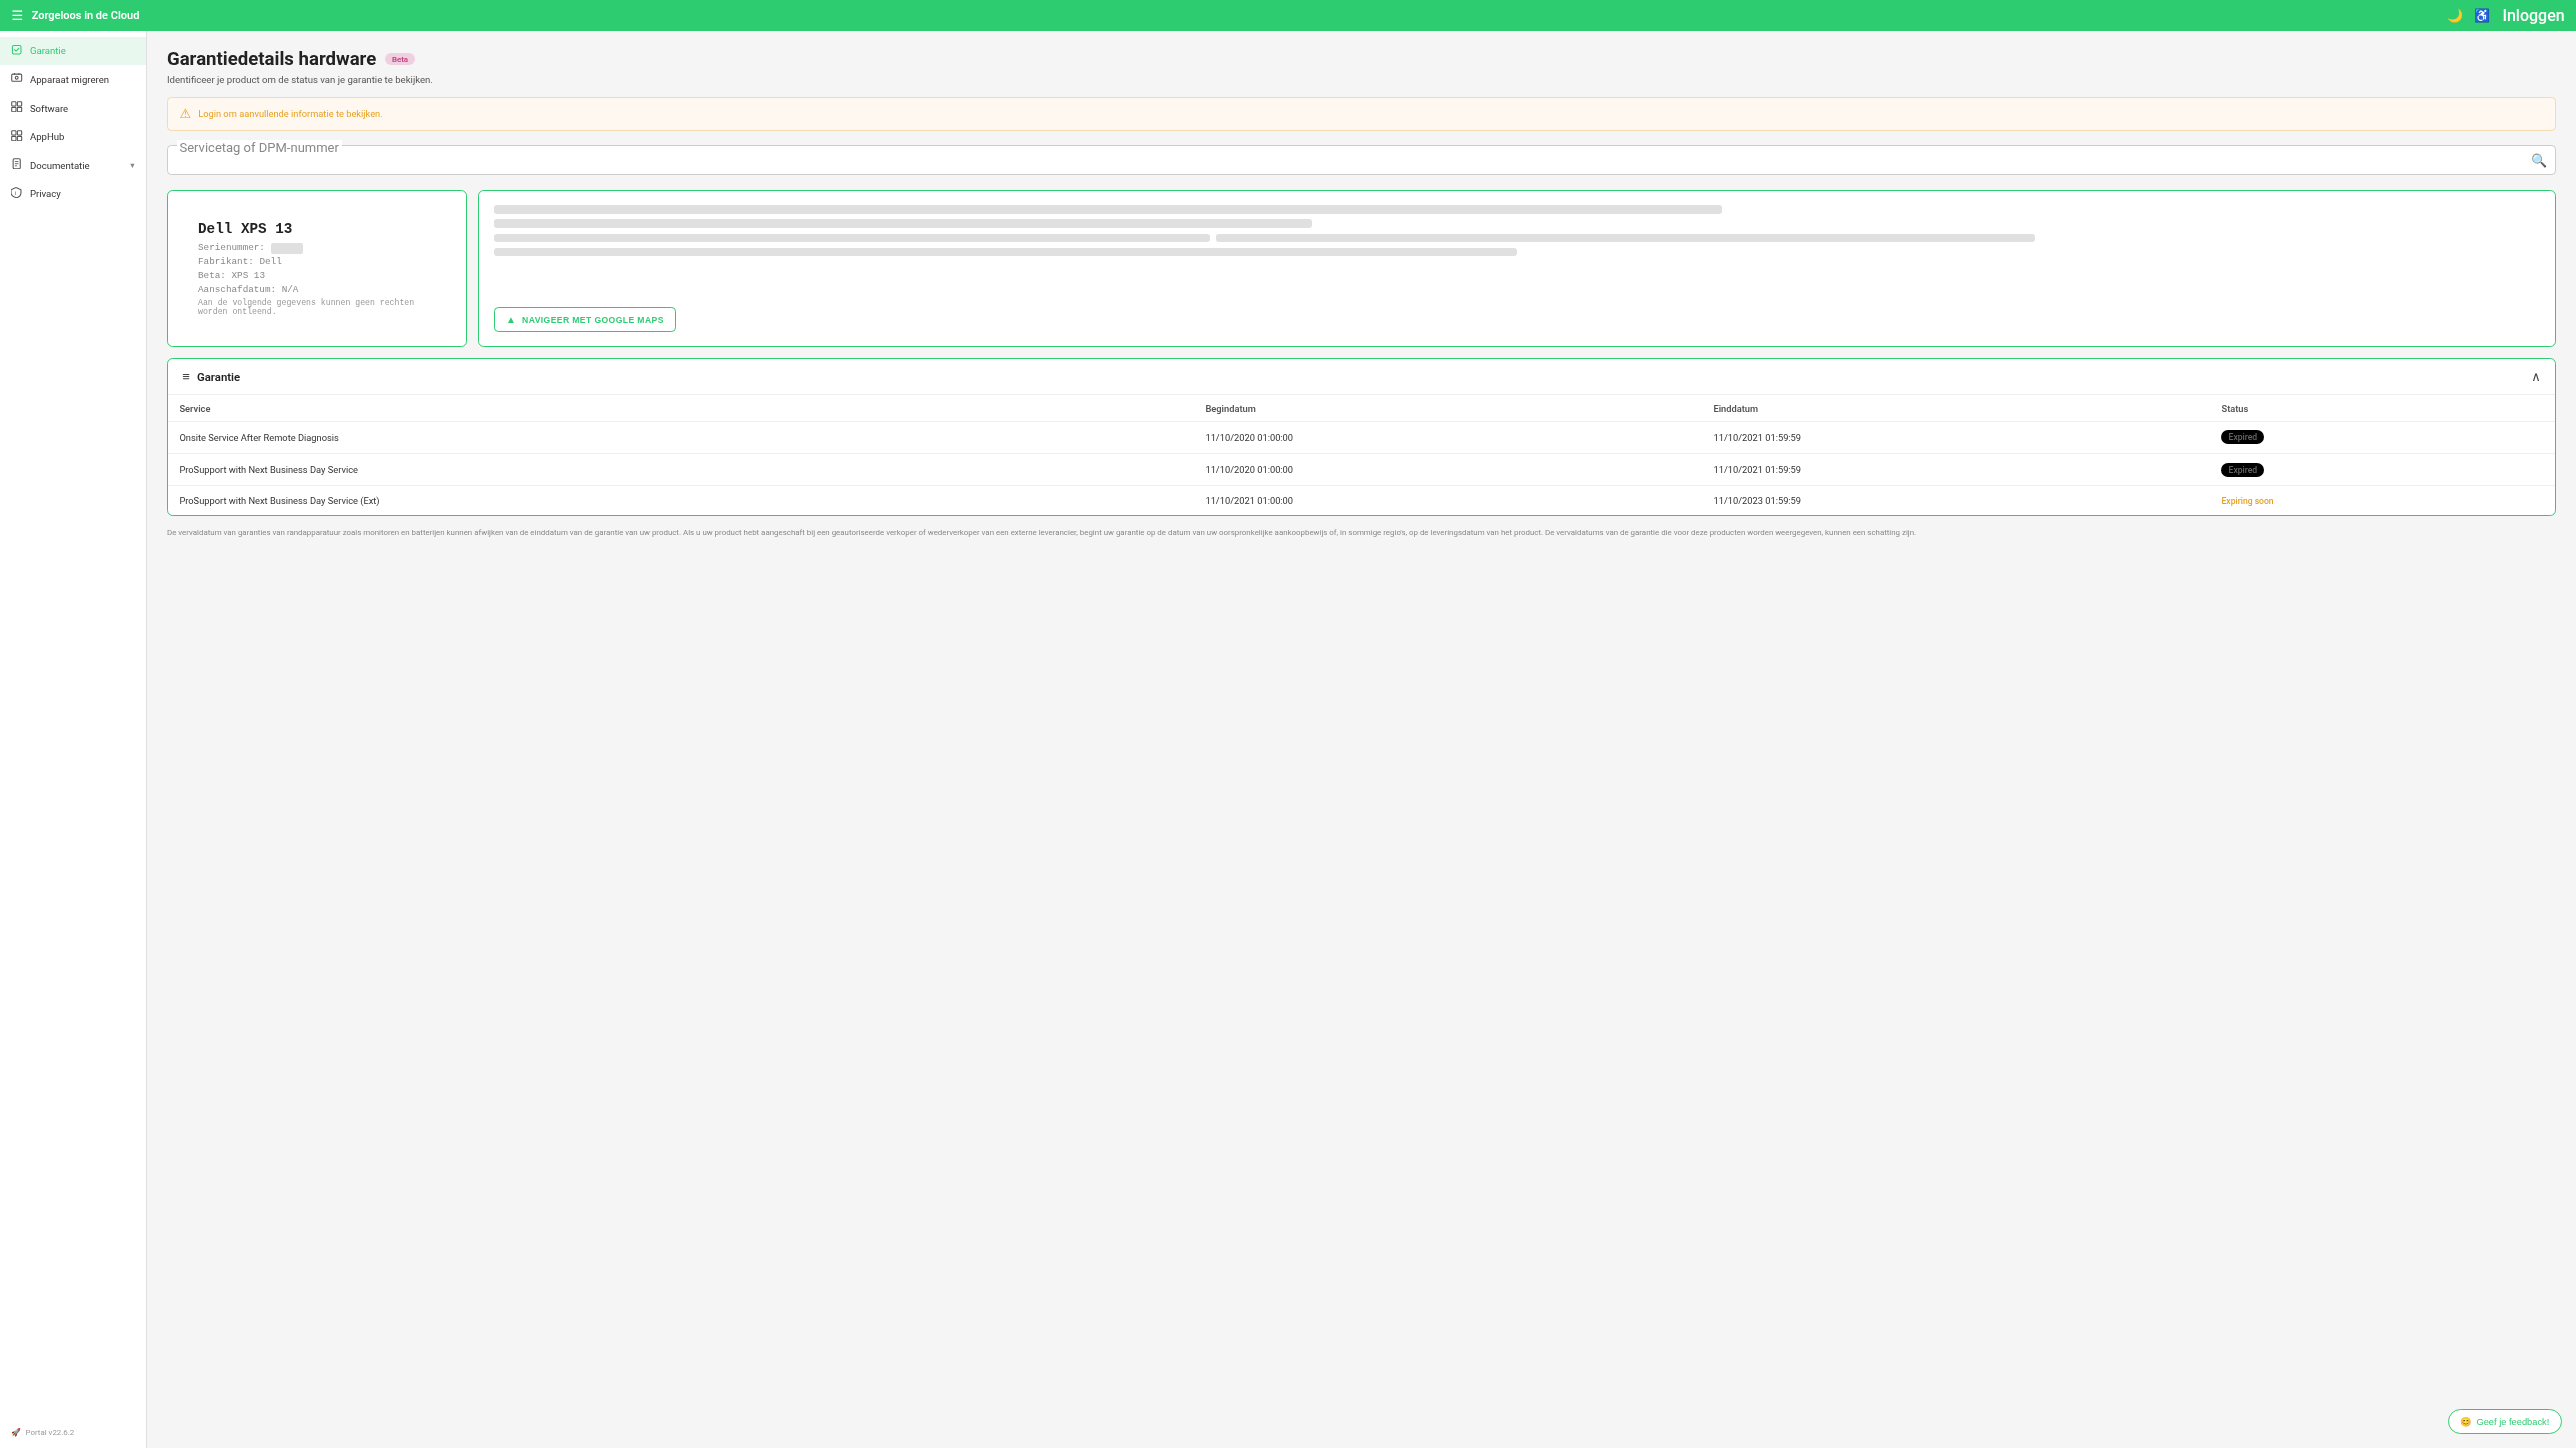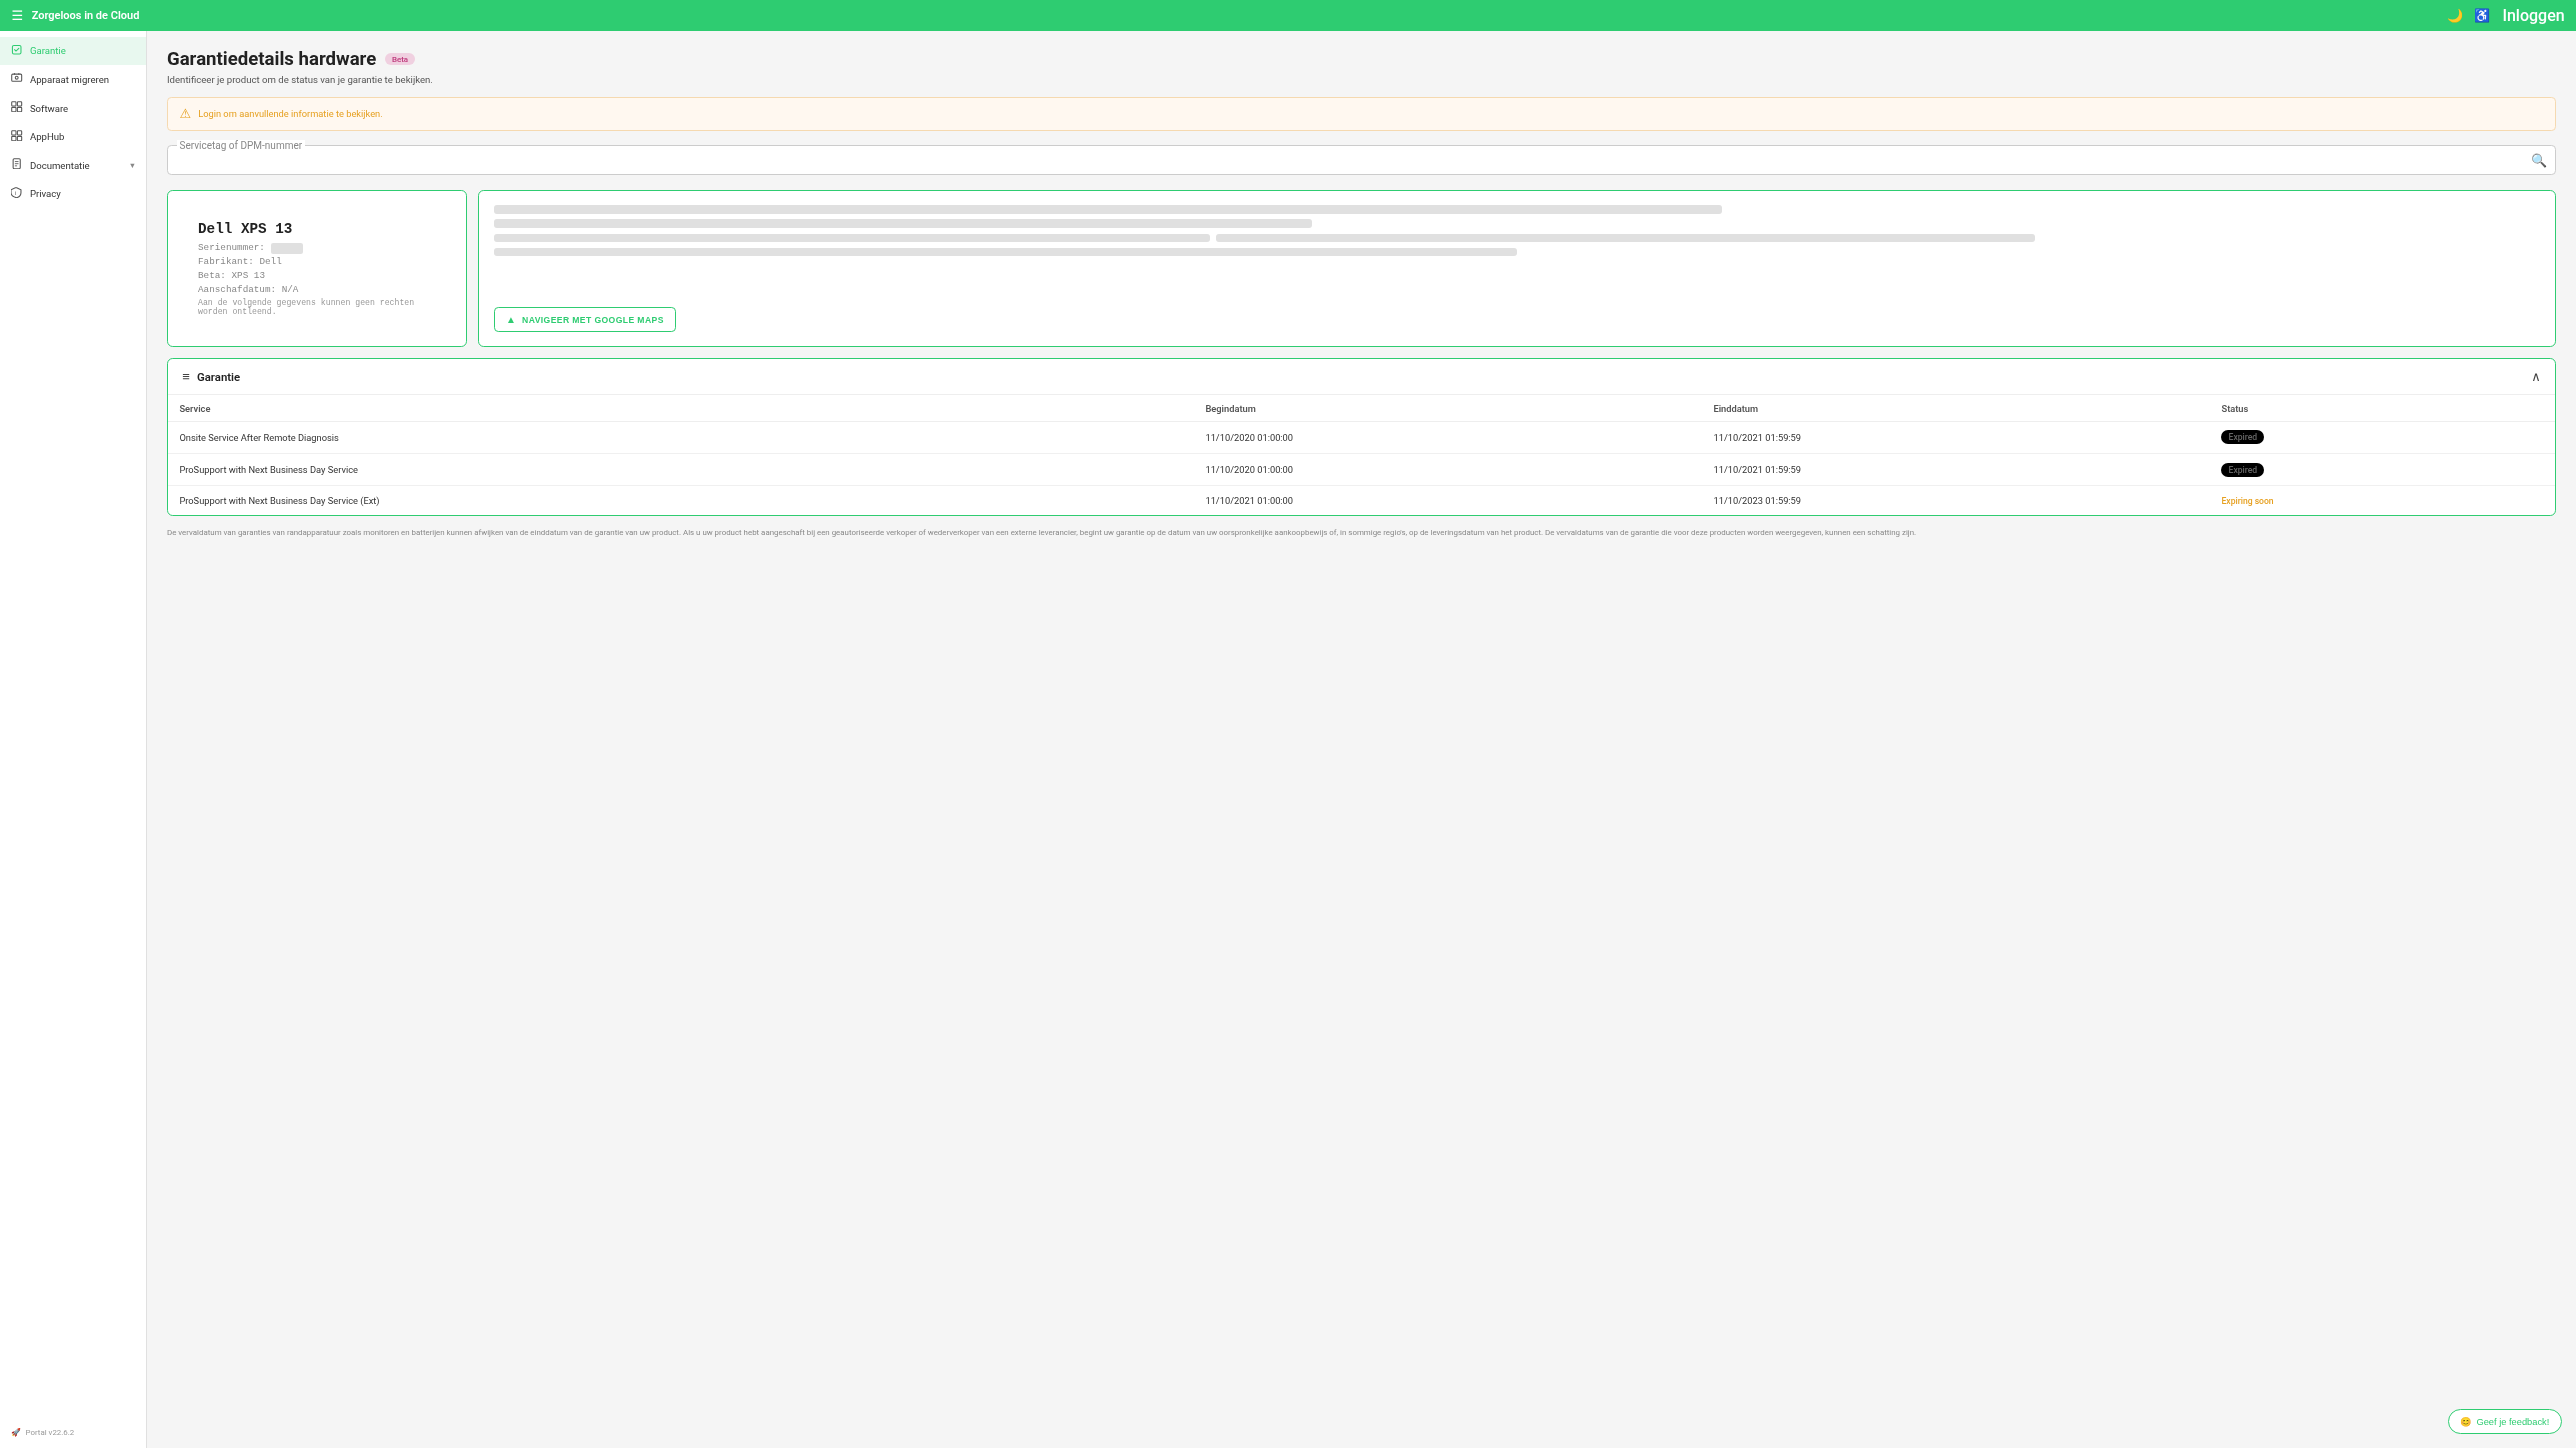--- a/index.html
+++ b/index.html
@@ -93,21 +93,21 @@
       background: white;
       border: 0.7px solid #ccc;
       border-radius: 4.3px;
     }
     .search-label {
       position: absolute;
       top: -6.4px;
       left: 8.6px;
       background: white;
       padding: 0 2.9px;
-      font-size: 10px;
+      font-size: 13px;
       color: #888;
     }
     .search-input {
       width: 100%;
       padding: 8.6px 31px 8.6px 11.4px;
       border: none;
       border-radius: 4.3px;
       font-size: 10px;
       outline: none;
       background: transparent;

